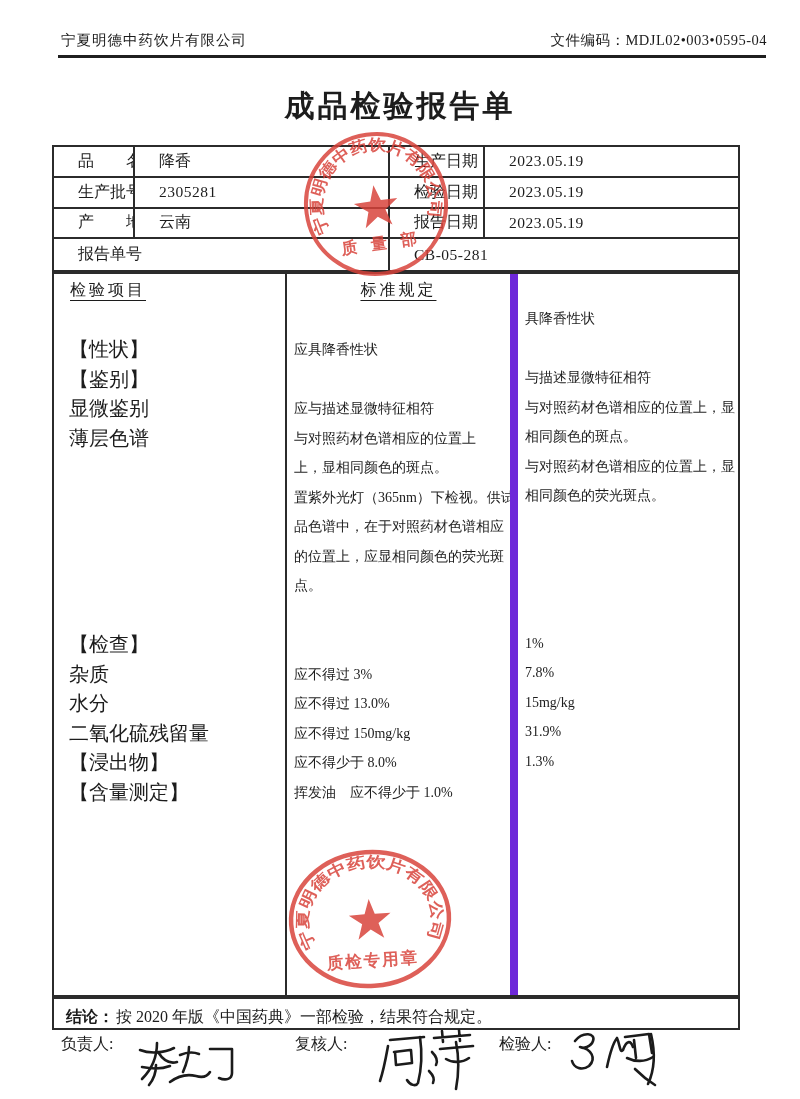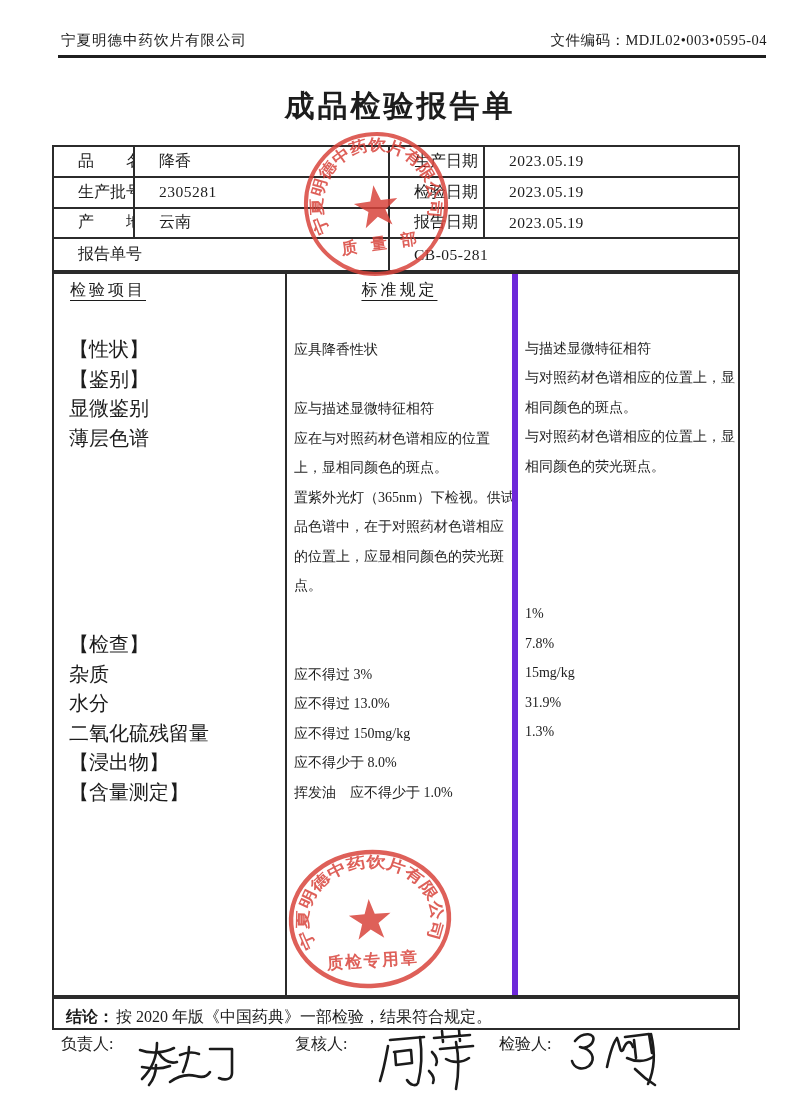--- a/index.html
+++ b/index.html
@@ -29,21 +29,21 @@
   .cell.lastcol{border-right:none;}
   .cell.lastrow{border-bottom:none;}
   .cell.span2a{grid-column:1 / 3;}
   .cell.span2b{grid-column:3 / 5;}
   .num{font-size:15.5px;letter-spacing:.5px;}
   
   .main-table{position:absolute;left:52px;top:272px;width:688px;height:725px;
     border:2px solid #2b2b2b;box-sizing:border-box;display:flex;}
   .mcol{height:100%;box-sizing:border-box;overflow:hidden;}
   .mcol1{width:234px;border-right:2px solid #2b2b2b;}
-  .mcol2{width:232px;border-right:6px solid #6d28d9;}
+  .mcol2{width:232px;border-right:8px solid #6d28d9;}
   .mcol3{width:221px;}
   .mhead{display:block;height:30px;line-height:30px;margin-top:1px;font-size:16px;
     letter-spacing:3px;text-decoration:underline;text-underline-offset:5px;text-decoration-thickness:1px;}
   .mcol1 .mhead{padding-left:16px;text-align:left;}
   .mcol2 .mhead,.mcol3 .mhead{text-align:center;}
   .mlines{margin-top:30px;}
   .mcol1 .mlines{padding-left:15px;font-size:20px;}
   .mcol2 .mlines{padding-left:7px;font-size:14px;}
   .mcol3 .mlines{padding-left:7px;font-size:14px;}
   .tline{height:29.5px;line-height:29.5px;white-space:pre;}
@@ -112,37 +112,38 @@
           <div class="tline">【浸出物】</div>
           <div class="tline">【含量测定】</div>
         </div>
     </div>
     <div class="mcol mcol2">
       <span class="mhead">标准规定</span>
       <div class="mlines">
           <div class="tline">应具降香性状</div>
           <div class="tline">&nbsp;</div>
           <div class="tline">应与描述显微特征相符</div>
-          <div class="tline">应在与对照药材色谱相应的位置</div>
+          <div class="tline">与对照药材色谱相应的位置上</div>
           <div class="tline">上，显相同颜色的斑点。</div>
           <div class="tline">置紫外光灯（365nm）下检视。供试</div>
           <div class="tline">品色谱中，在于对照药材色谱相应</div>
           <div class="tline">的位置上，应显相同颜色的荧光斑</div>
           <div class="tline">点。</div>
           <div class="tline">&nbsp;</div>
           <div class="tline">&nbsp;</div>
           <div class="tline">应不得过 3%</div>
           <div class="tline">应不得过 13.0%</div>
           <div class="tline">应不得过 150mg/kg</div>
           <div class="tline">应不得少于 8.0%</div>
           <div class="tline">挥发油　应不得少于 1.0%</div>
         </div>
     </div>
     <div class="mcol mcol3">
       <div class="mlines">
+          <div class="tline">具降香性状</div>
           <div class="tline">&nbsp;</div>
           <div class="tline">与描述显微特征相符</div>
           <div class="tline">与对照药材色谱相应的位置上，显</div>
           <div class="tline">相同颜色的斑点。</div>
           <div class="tline">与对照药材色谱相应的位置上，显</div>
           <div class="tline">相同颜色的荧光斑点。</div>
           <div class="tline">&nbsp;</div>
           <div class="tline">&nbsp;</div>
           <div class="tline">&nbsp;</div>
           <div class="tline">&nbsp;</div>

